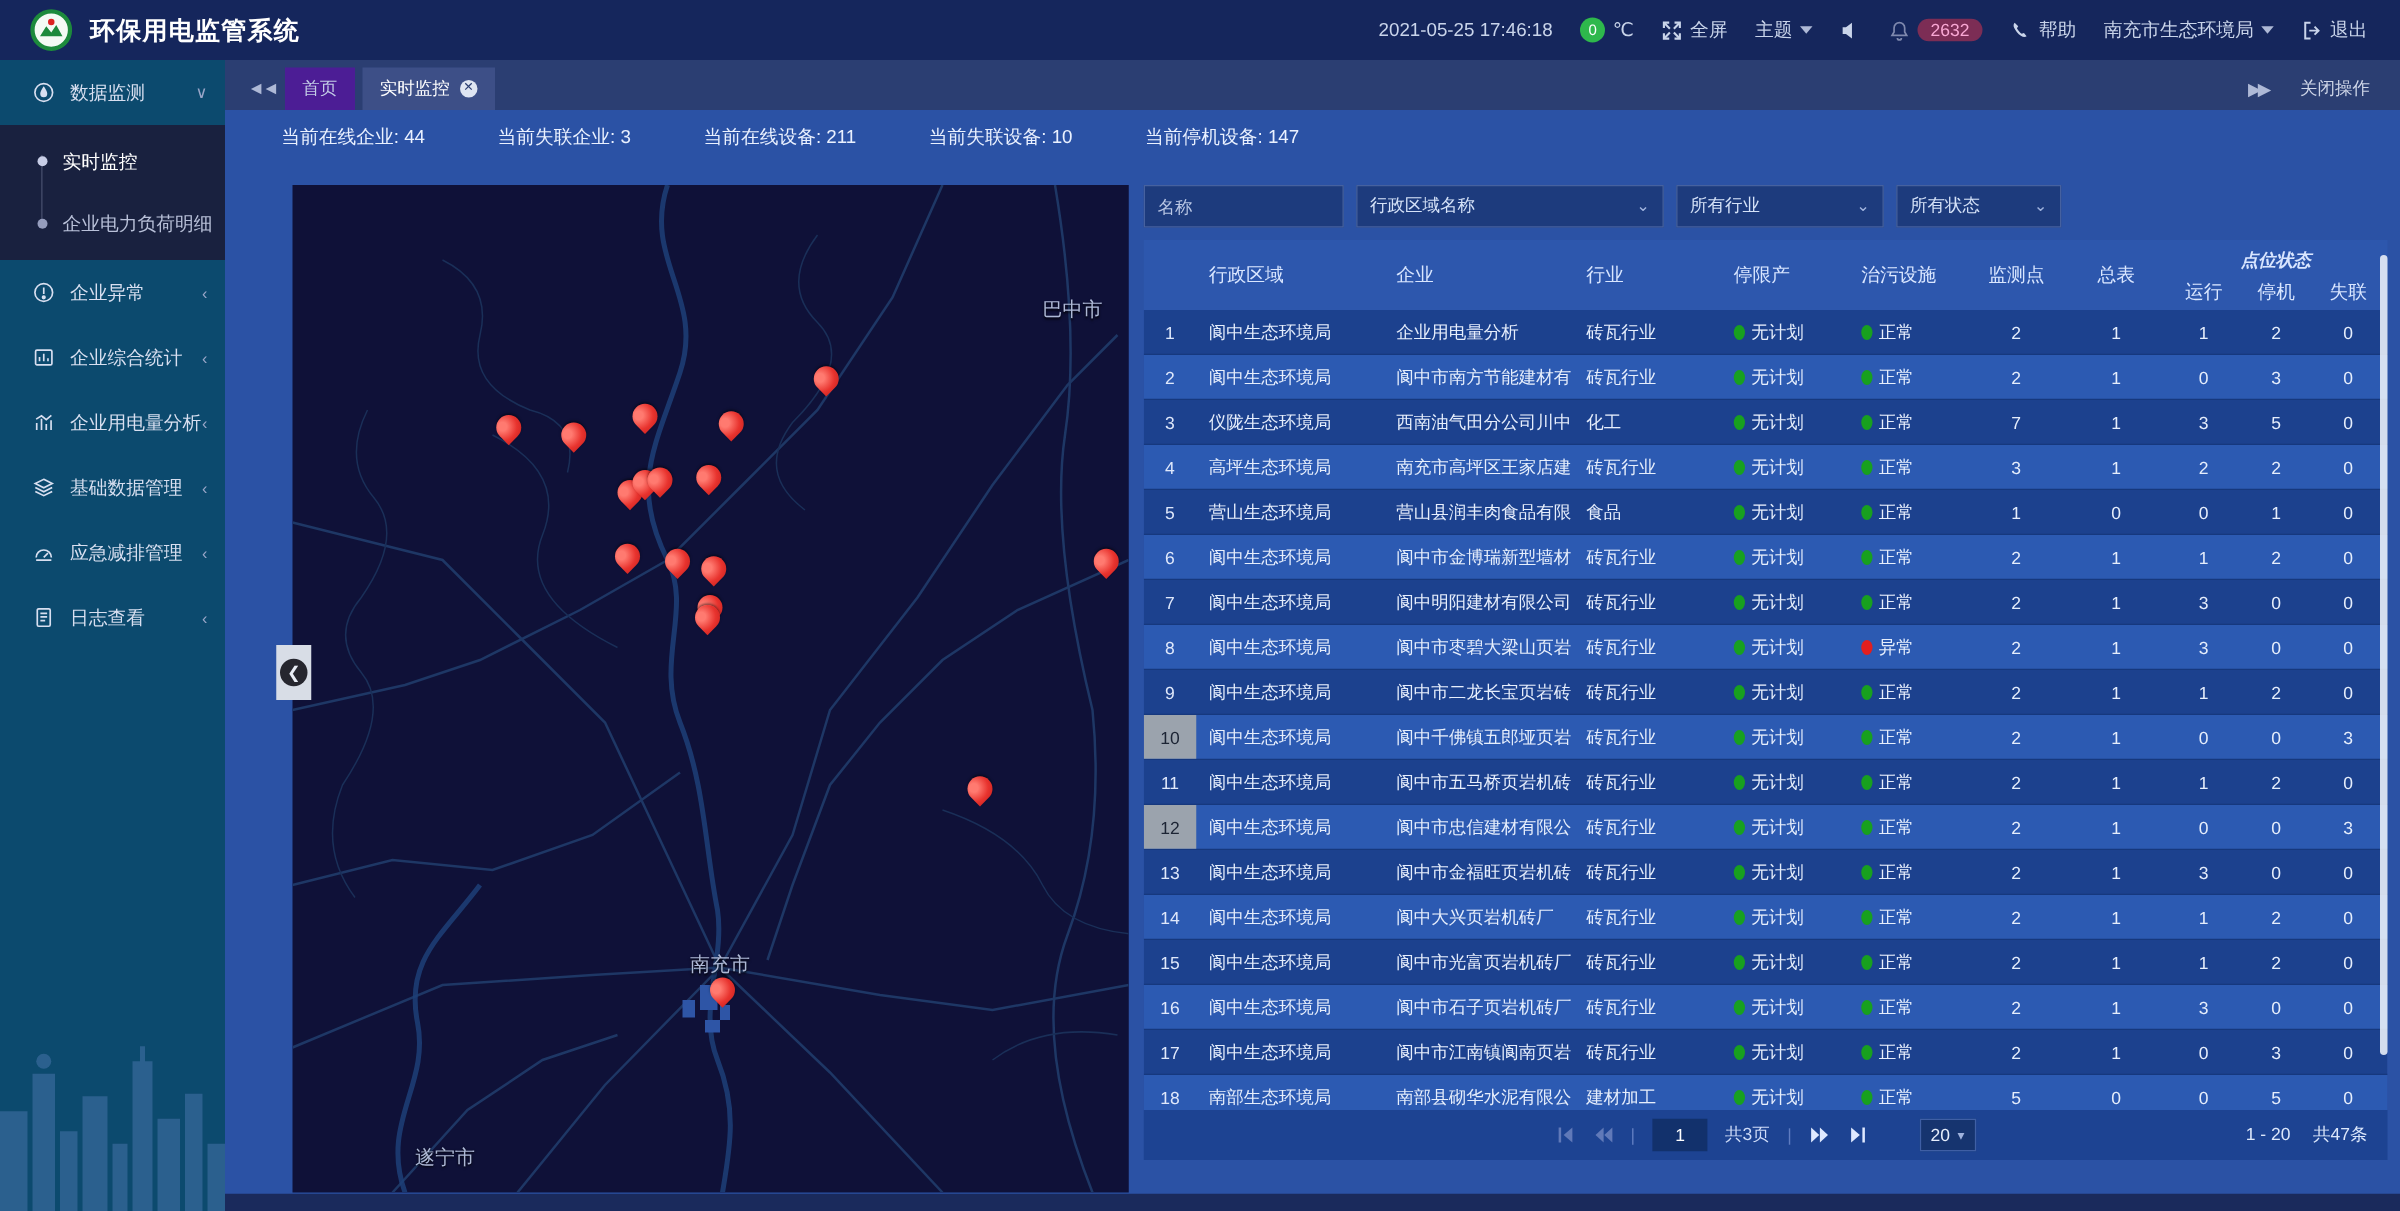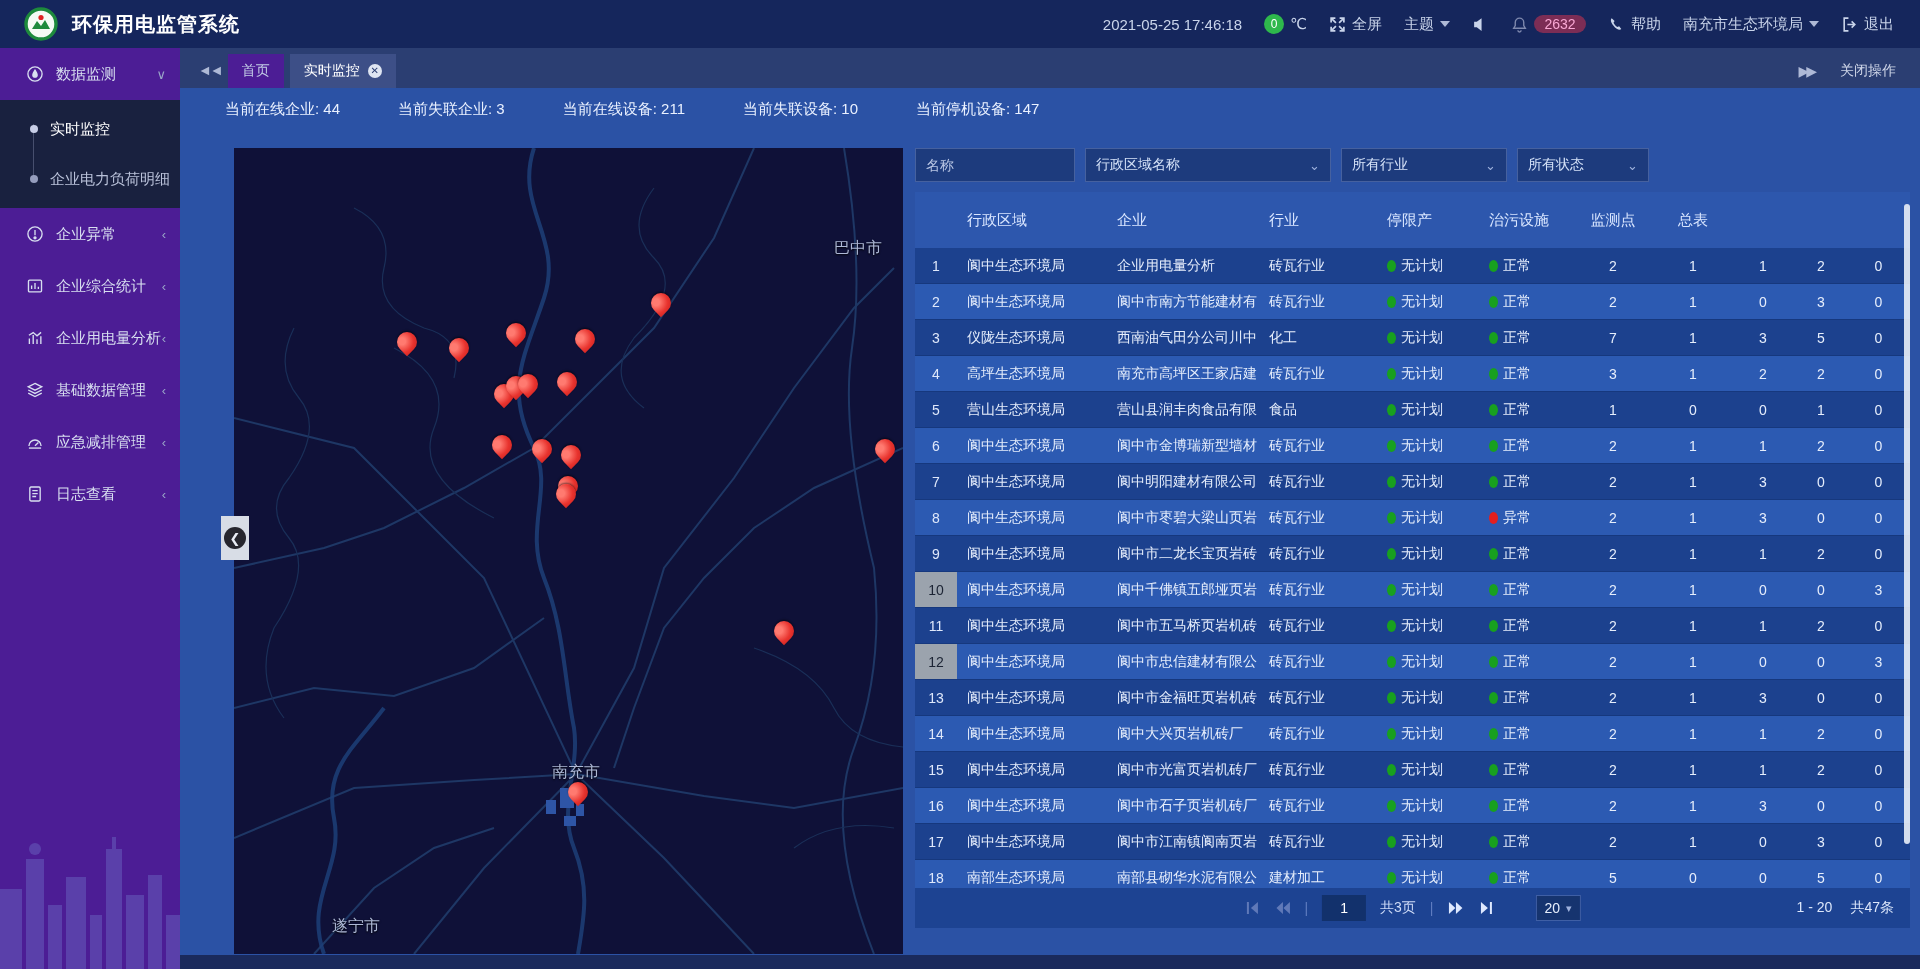--- a/index.html
+++ b/index.html
@@ -12,21 +12,21 @@
   .app-title { color:#ffffff; font-size:20px; font-weight:bold; margin-left:14px; letter-spacing:1px; }
   .header-right { margin-left:auto; display:flex; align-items:center; gap:22px; padding-right:26px; color:#c9d4ea; font-size:15px; }
   .h-item { display:flex; align-items:center; gap:6px; cursor:pointer; white-space:nowrap; }
   .temp-badge { width:20px; height:20px; border-radius:50%; background:#2eb84c; color:#fff; font-size:12px; display:flex; align-items:center; justify-content:center; }
   .caret-down { width:0; height:0; border-left:5px solid transparent; border-right:5px solid transparent; border-top:6px solid #aeb9d6; display:inline-block; }
   .notif-pill { background:#7c2d55; color:#f9a8d4; border-radius:10px; padding:1px 10px; font-size:14px; min-width:52px; text-align:center; }
   .hicon { width:17px; height:17px; flex:0 0 auto; color:#c9d4ea; }
   .hicon.dim { color:#7e88ad; }
 
   
-  .sidebar { position:absolute; left:0; top:48px; width:180px; height:921px; background:#4c1d95; z-index:20; overflow:hidden; }
+  .sidebar { position:absolute; left:0; top:48px; width:180px; height:921px; background:#0c4a6e; z-index:20; overflow:hidden; }
   .menu-group { height:52px; display:flex; align-items:center; color:#d8dff0; font-size:15px; cursor:pointer; position:relative; }
   .menu-group .gicon { width:18px; height:18px; margin-left:26px; color:#d8dff0; }
   .menu-group .glabel { margin-left:12px; }
   .menu-group .gcaret { position:absolute; right:14px; color:#9aa6c8; font-size:13px; }
   .submenu { background:#19213f; position:relative; padding:4px 0; }
   .submenu .vline { position:absolute; left:33px; top:24px; bottom:26px; width:1px; background:#474f6e; }
   .submenu-item { height:50px; display:flex; align-items:center; color:#b9c1d9; font-size:15px; cursor:pointer; position:relative; }
   .submenu-item .dot { position:absolute; left:30px; width:8px; height:8px; border-radius:50%; background:#959dbd; }
   .submenu-item .slabel { margin-left:50px; }
   .submenu-item.active { color:#ffffff; }
@@ -354,20 +354,28 @@
 
       <div class="thead grid-row">
         <div class="th num"></div>
         <div class="th left">行政区域</div>
         <div class="th left">企业</div>
         <div class="th left">行业</div>
         <div class="th left">停限产</div>
         <div class="th left">治污设施</div>
         <div class="th" style="justify-content:center">监测点</div>
         <div class="th" style="justify-content:center">总表</div>
+        <div class="th-group-wrap">
+          <div class="th-group">点位状态</div>
+          <div class="th-subs">
+            <div>运行</div>
+            <div>停机</div>
+            <div>失联</div>
+          </div>
+        </div>
       </div>
 
       <div class="tbody" id="table-body">
           <div class="trow grid-row odd">
             <div class="td rownum">1</div>
             <div class="td left">阆中生态环境局</div>
             <div class="td left">企业用电量分析</div>
             <div class="td left">砖瓦行业</div>
             <div class="td left">
               <span class="sdot" style="background: rgb(24, 160, 31);"></span>

